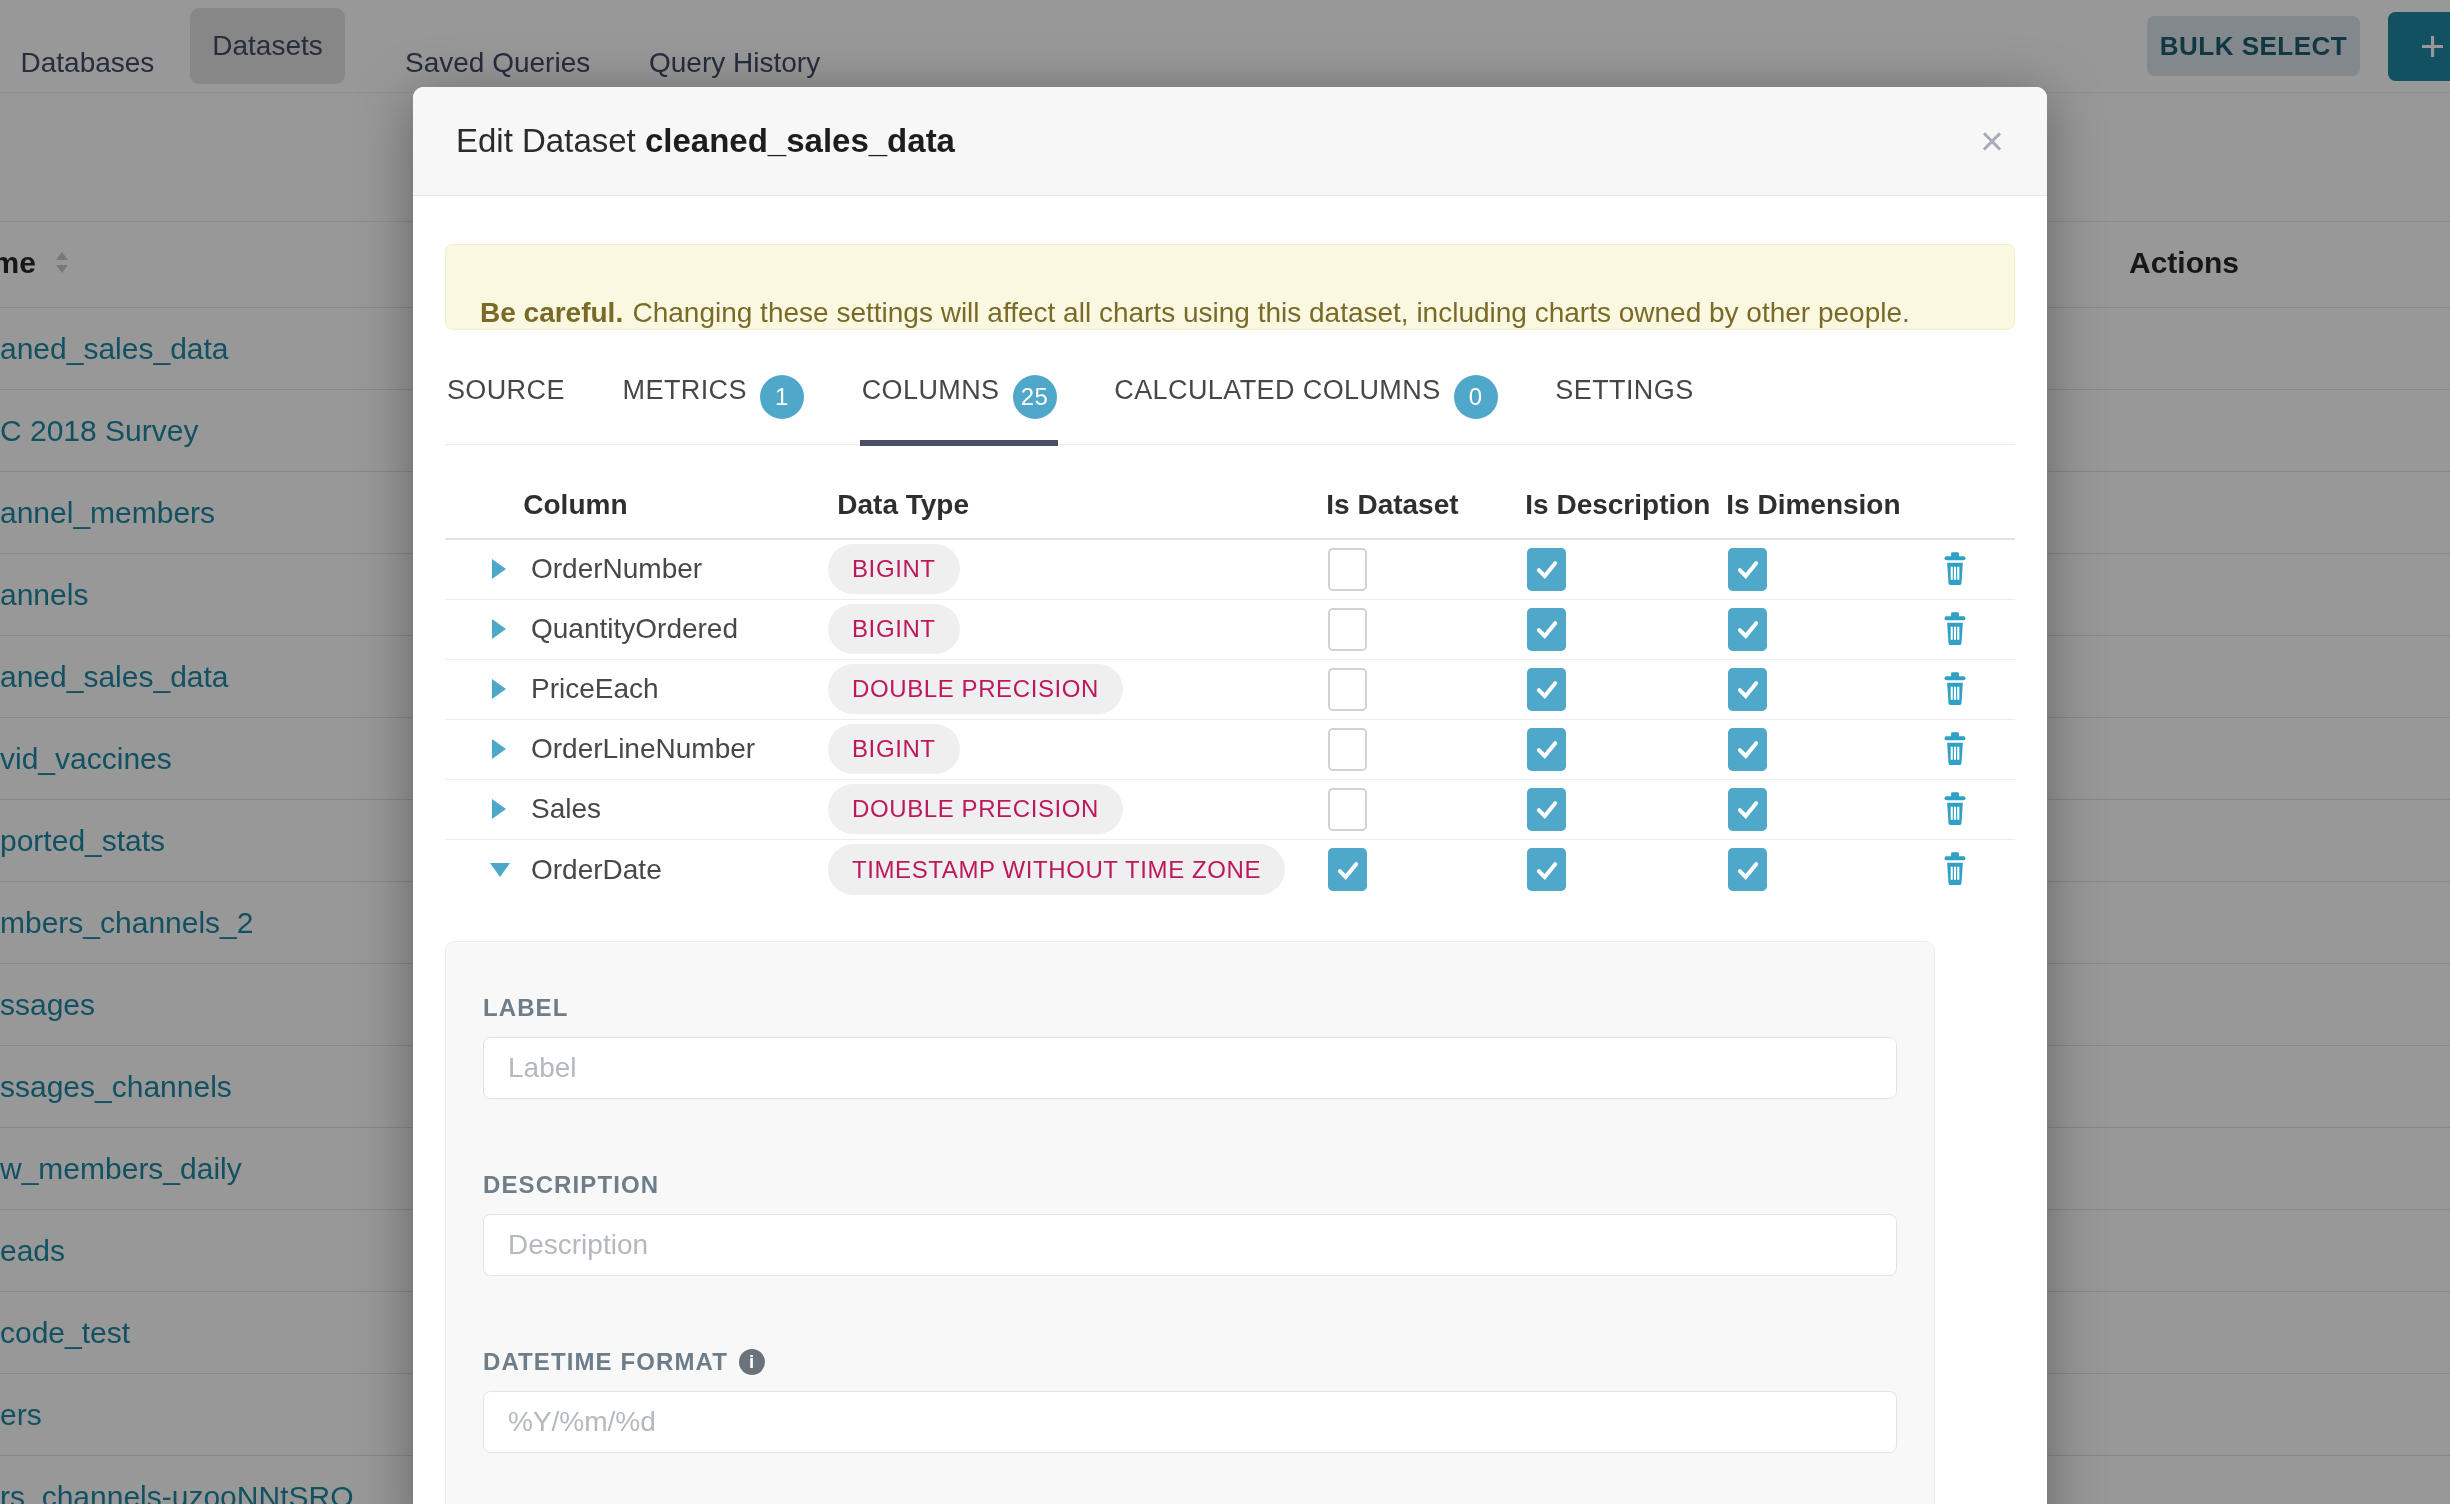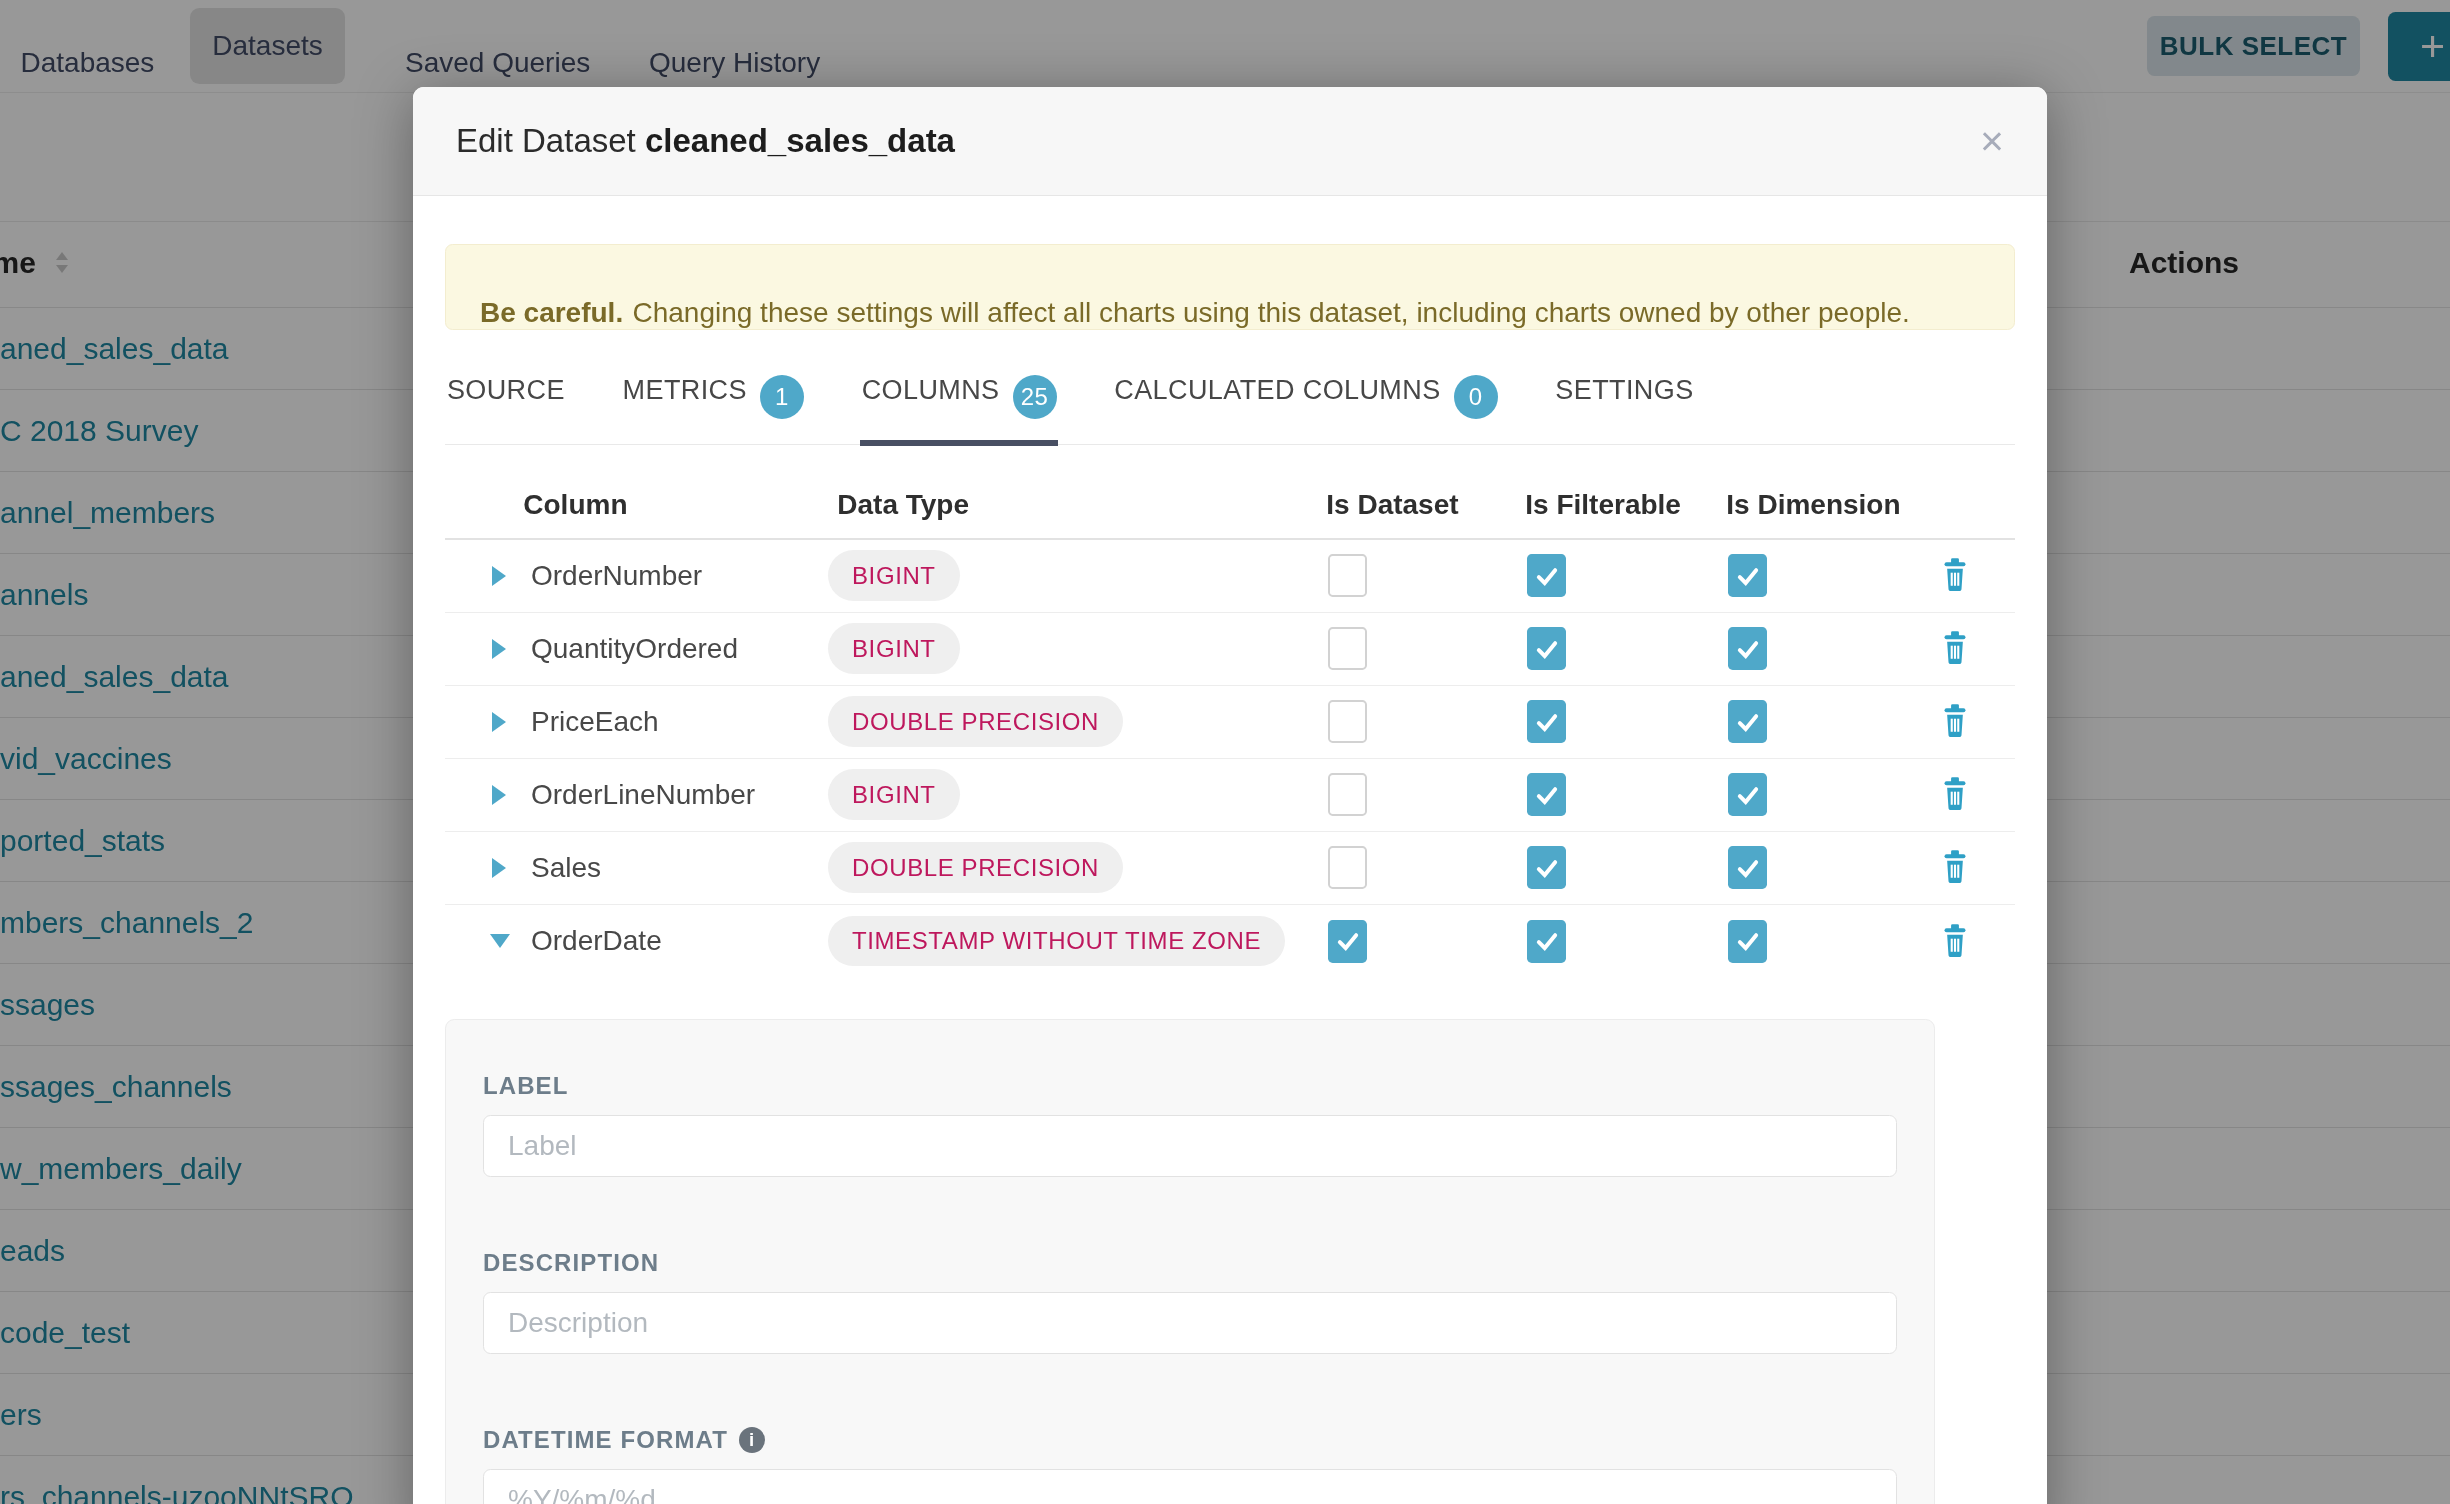--- a/index.html
+++ b/index.html
@@ -76,21 +76,21 @@
            border-bottom:6.5px solid transparent; margin-bottom:-1.9px; }
   .tab.active { border-bottom-color:#484f63; }
   .badge { min-width:44px; height:44px; border-radius:22.4px; background:#4fa8c9; color:#fff;
            font-size:24px; display:flex; align-items:center; justify-content:center; padding:0 7.5px; }
 
   .cols-table { margin-top:28px; }
   .ct-head, .ct-row { display:grid; grid-template-columns:69px 314px 489px 199px 201px 205px 1fr;
            align-items:center; }
   .ct-head { height:67px; border-bottom:2.8px solid #e2e2e2; font-size:28px; font-weight:700; color:#2f2f2f; }
   .ct-head > div { padding-left:9.3px; }
-  .ct-row { height:73px; border-bottom:1.9px solid #ededed; }
+  .ct-row { height:60px; border-bottom:1.9px solid #ededed; }
   .ct-row.expanded { border-bottom:none; }
   .cell-name { font-size:28px; color:#484848; padding-left:17px; }
   .caret-r { width:0;height:0; border-top:10.3px solid transparent; border-bottom:10.3px solid transparent;
            border-left:14px solid #4fa8c9; margin-left:47px; cursor:pointer; }
   .caret-d { width:0;height:0; border-left:10.3px solid transparent; border-right:10.3px solid transparent;
            border-top:14px solid #4fa8c9; margin-left:45px; cursor:pointer; }
   .pill { display:inline-block; background:#efefef; border-radius:26px; padding:11.2px 24px;
            font-size:24px; color:#be185d; letter-spacing:0.6px; white-space:nowrap; }
   .cb { width:39px; height:43px; border-radius:4.7px; margin-left:11.2px; cursor:pointer;
            display:flex; align-items:center; justify-content:center; }
@@ -226,21 +226,21 @@
         <span>SETTINGS</span>
       </div>
     </div>
 
     <div class="cols-table">
       <div class="ct-head">
         <div></div>
         <div>Column</div>
         <div>Data Type</div>
         <div>Is Dataset</div>
-        <div>Is Filterable</div>
+        <div>Is Description</div>
         <div>Is Dimension</div>
         <div></div>
       </div>
 
       <div class="ct-row">
         <div>
             <div class="caret-r"></div>
           </div>
         <div class="cell-name">OrderNumber</div>
         <div><span class="pill">BIGINT</span></div>

